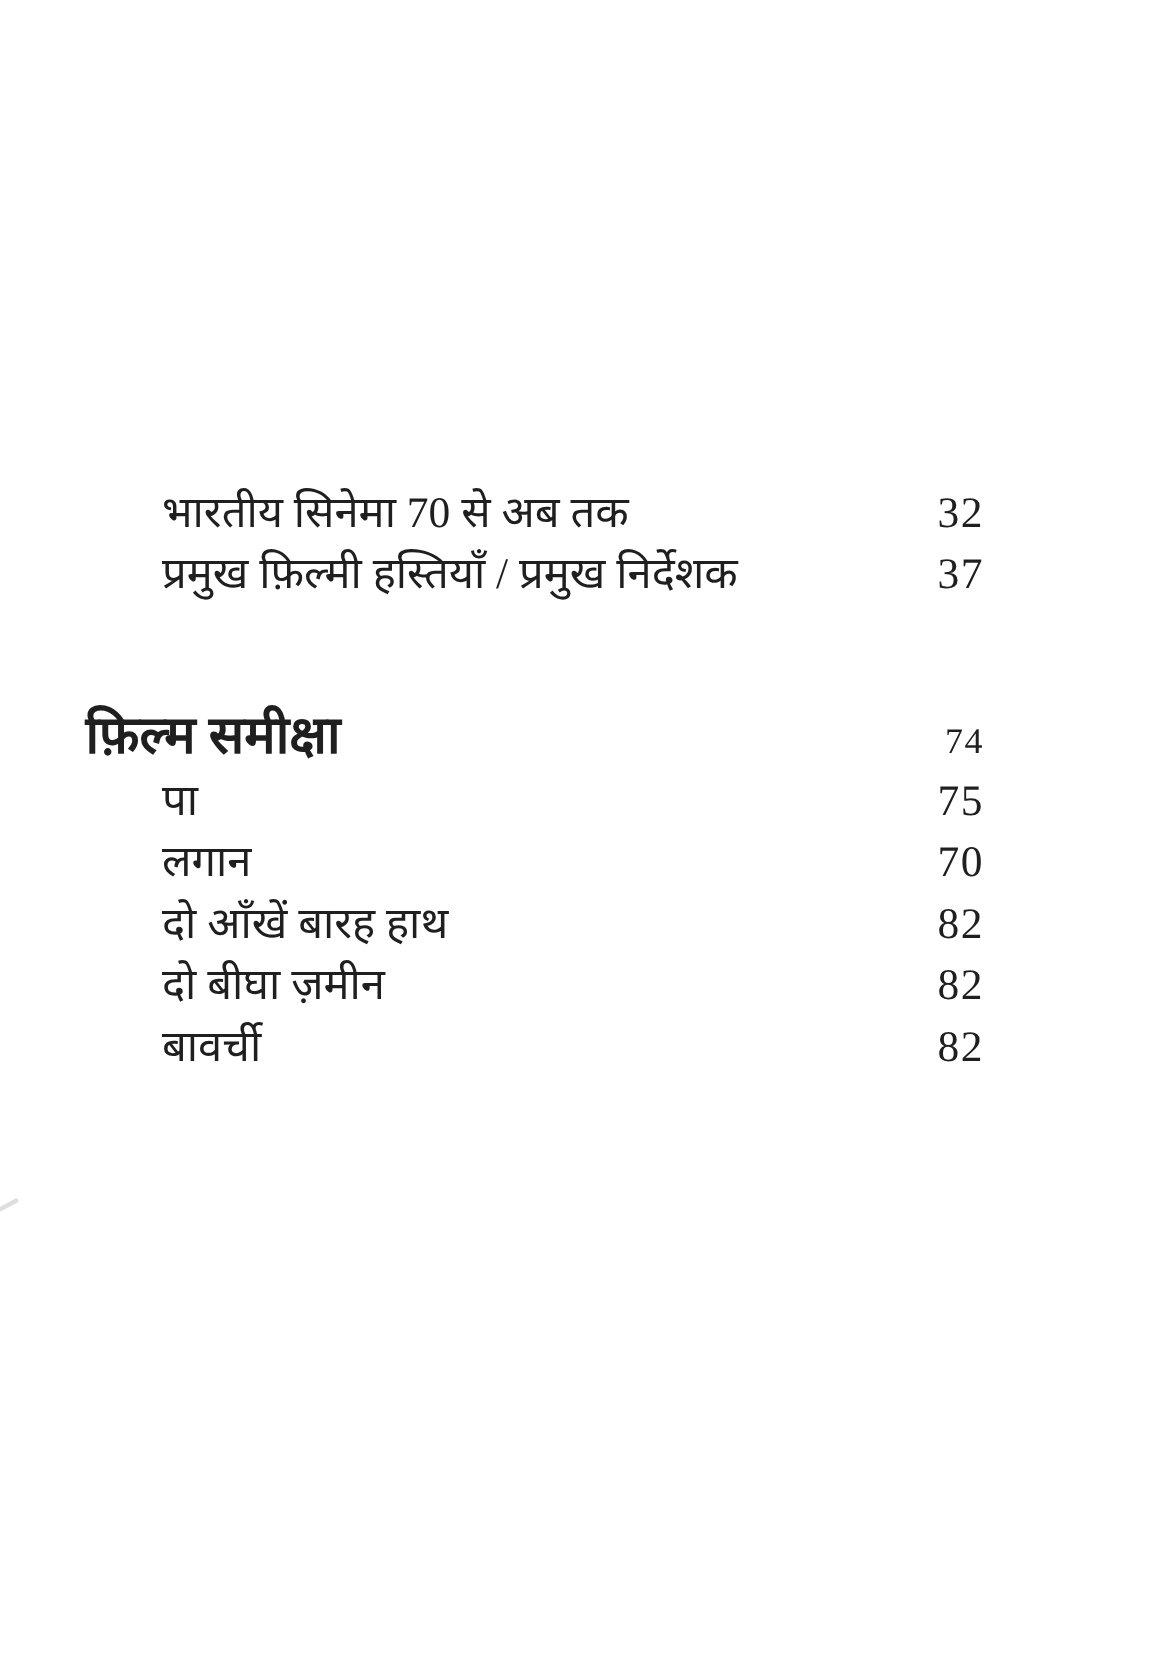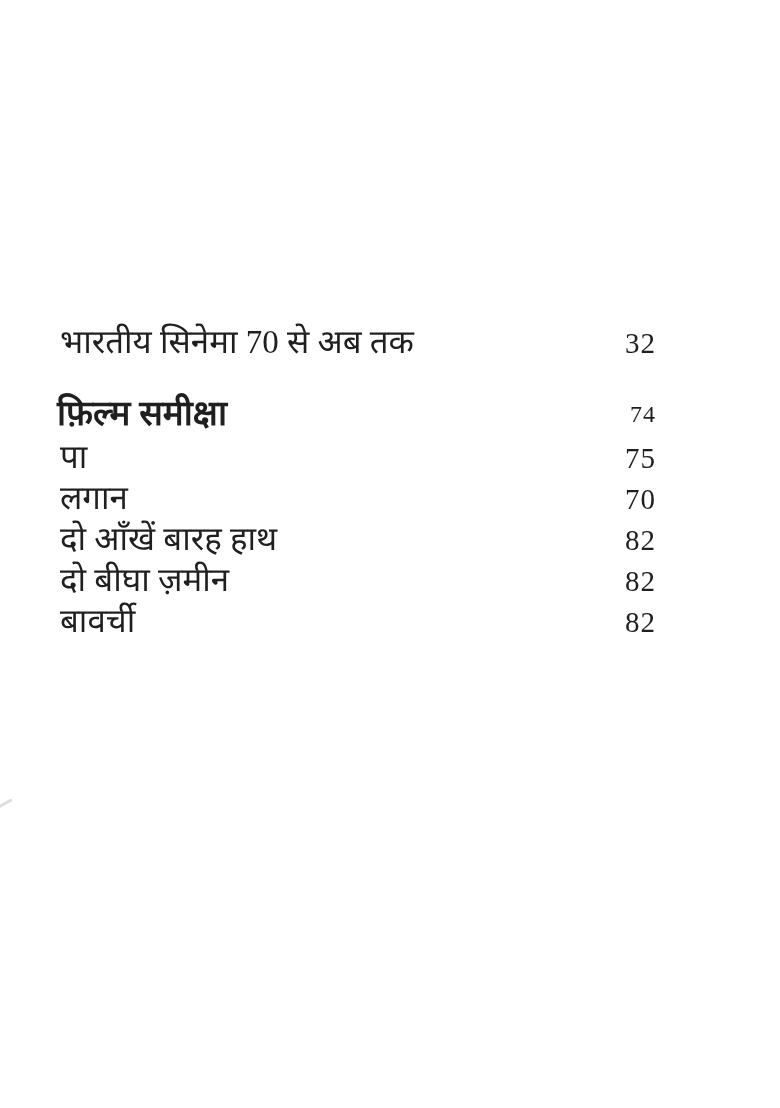--- a/index.html
+++ b/index.html
@@ -25,38 +25,37 @@
   }
   .row {
     display: flex;
     justify-content: space-between;
     align-items: baseline;
     height: 41px;
     line-height: 41px;
   }
   .row .label {
     flex: 1 1 auto;
-    padding-left: 60px;
-    font-size: 33px;
+    padding-left: 108px;
+    font-size: 29px;
     white-space: nowrap;
     overflow: hidden;
   }
   .row .pgnum {
     flex: 0 0 auto;
     min-width: 48px;
     text-align: right;
     font-size: 29px;
     letter-spacing: 1px;
     font-family: Liberation Serif, serif;
   }
   .row.heading {
     height: 46px;
     line-height: 46px;
-    margin-top: 28px;
-    align-items: center;
+    margin-top: 64px;
   }
   .row.heading .label {
     padding-left: 57px;
     font-size: 35px;
     font-weight: bold;
   }
   .row.heading .pgnum {
     font-size: 24px;
   }
   .scan-smudge {
@@ -73,20 +72,24 @@
 </style>
 </head>
 <body>
 
 <div class="page">
   <div class="toc">
 
     <div class="row item">
       <span class="label">भारतीय सिनेमा 70 से अब तक</span>
       <span class="pgnum">32</span>
+    </div>
+    <div class="row item">
+      <span class="label">प्रमुख फ़िल्मी हस्तियाँ / प्रमुख निर्देशक</span>
+      <span class="pgnum">37</span>
     </div>
 
     <div class="row heading">
       <span class="label">फ़िल्म समीक्षा</span>
       <span class="pgnum">74</span>
     </div>
 
     <div class="row item">
       <span class="label">पा</span>
       <span class="pgnum">75</span>

